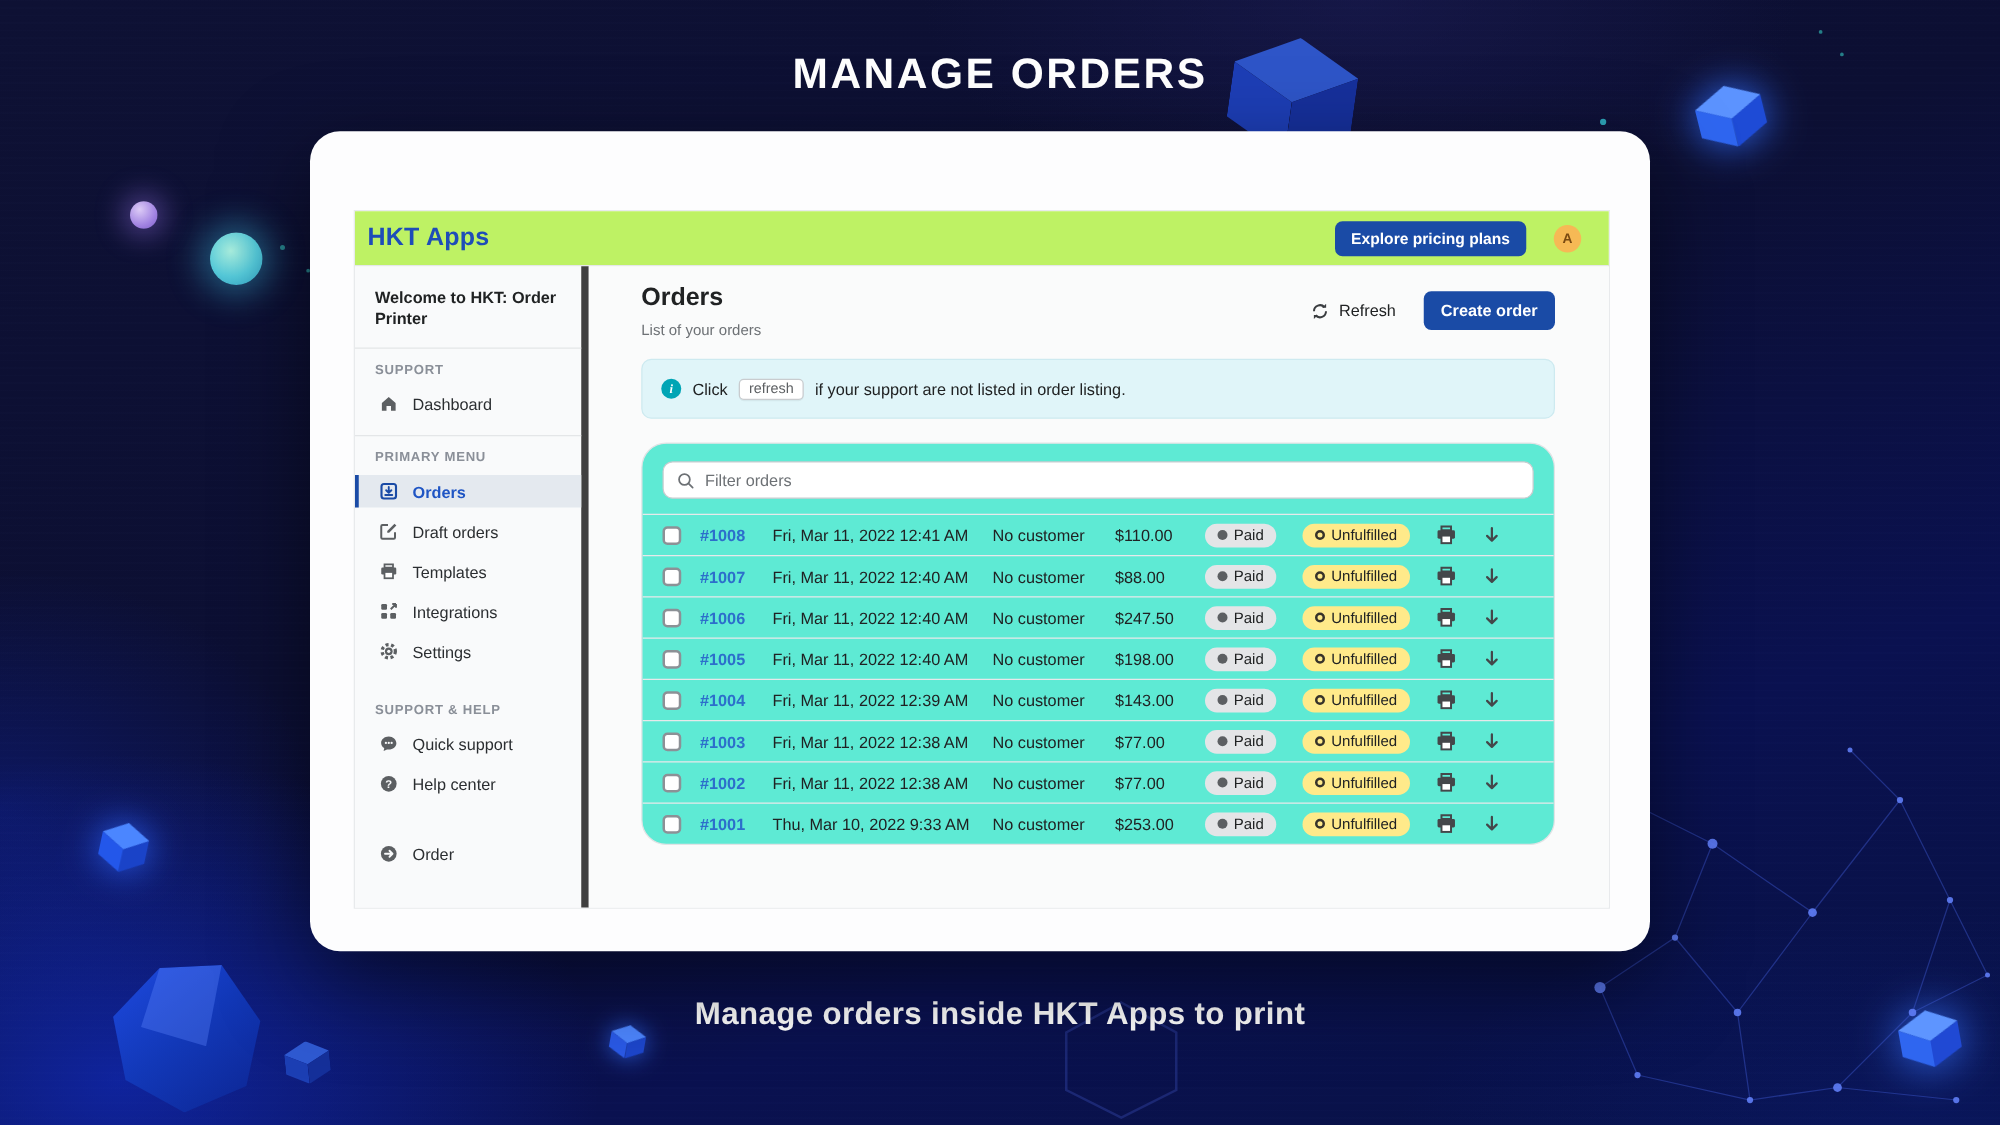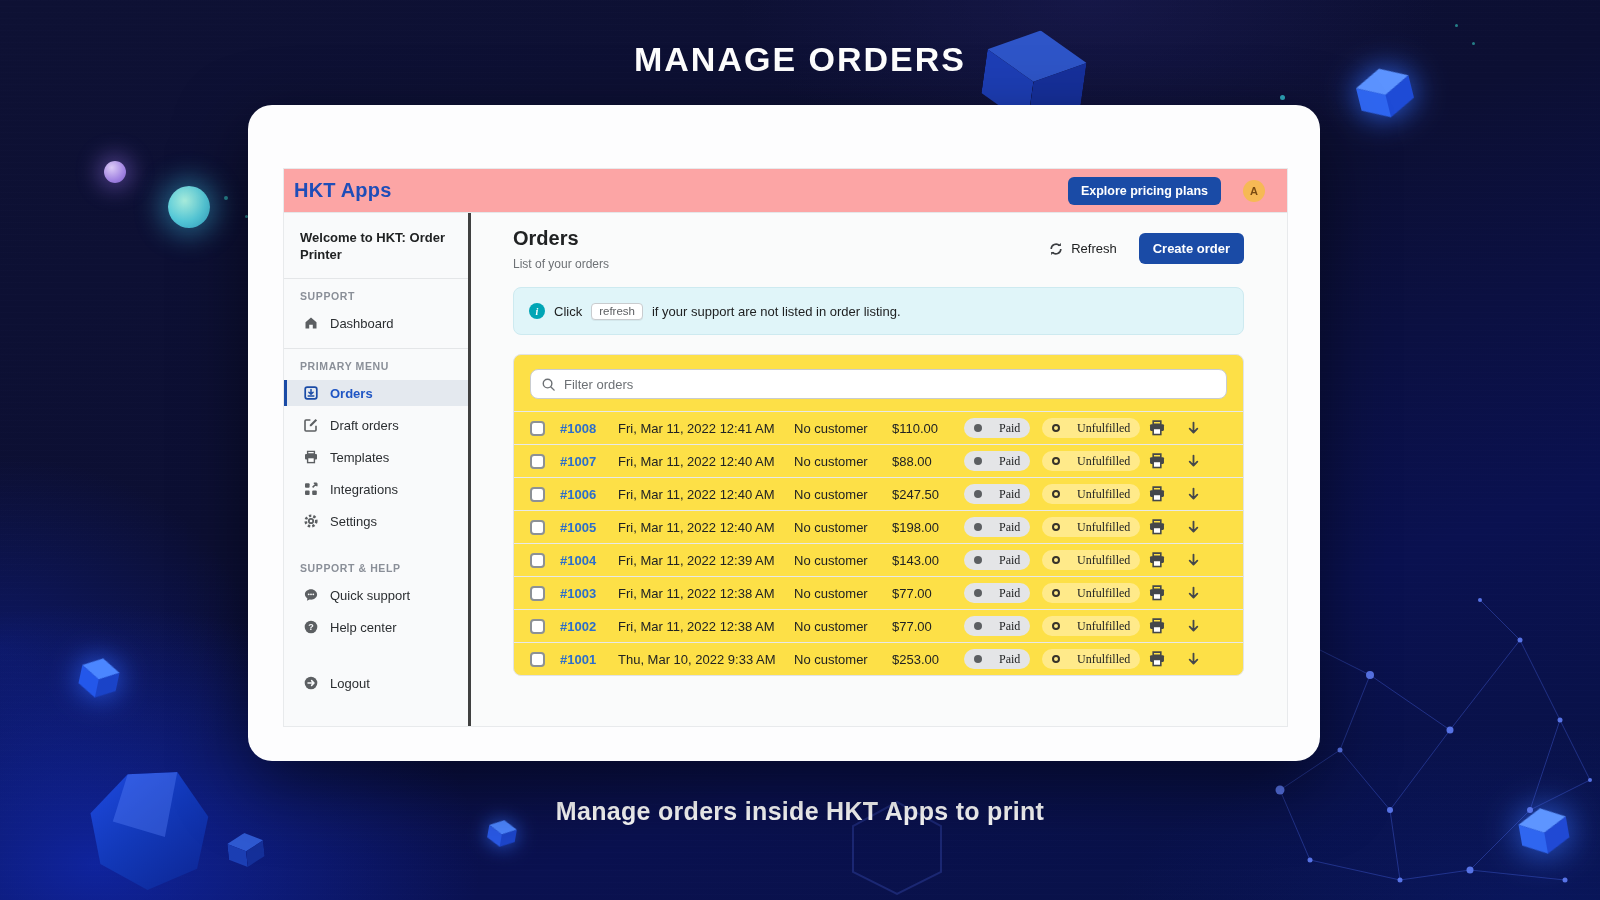--- a/index.html
+++ b/index.html
@@ -75,37 +75,37 @@
 
   
   .card { position:absolute; left:248px; top:105px; width:1072px; height:656px; z-index:5;
     background:#fdfdfe; border-radius:24px; box-shadow:0 24px 70px rgba(0,0,0,0.5); }
 
   
   .app { position:absolute; left:35px; top:63px; width:1005px; height:559px;
     background:#fff; border:1px solid #e8eaec; display:flex; flex-direction:column;
     font-size:13px; color:#202223; }
 
-  .app-header { height:44px; display:flex; align-items:center; border-bottom:1px solid #e5e7e9; background:#fca5a5; flex:0 0 auto; }
+  .app-header { height:44px; display:flex; align-items:center; border-bottom:1px solid #e5e7e9; background:#bef264; flex:0 0 auto; }
   .logo { width:225px; padding-left:10px; font-size:20px; font-weight:700; color:#1e4db8; letter-spacing:.2px; }
   .search-box { width:447px; height:27px; background:#f1f2f3; border-radius:8px;
     display:flex; align-items:center; gap:7px; padding:0 10px; }
   .search-box input { border:0; outline:0; background:transparent; font-family:inherit; font-size:12.5px; color:#3a3d40; width:100%; }
   .search-box input::placeholder { color:#5f6368; }
   .hd-spacer { flex:1; }
   .btn-pricing { background:#1a4ba6; color:#fff; border:0; border-radius:6px; font-family:inherit;
     font-size:12.5px; font-weight:700; padding:7px 13px; cursor:pointer; }
   .avatar { width:22px; height:22px; border-radius:50%; background:#f6b955; color:#7a4b12;
     display:flex; align-items:center; justify-content:center; font-size:11px; font-weight:700;
     margin:0 22px; cursor:pointer; }
 
   .app-body { flex:1; display:flex; min-height:0; }
 
   
-  .sidebar { width:187px; flex:0 0 auto; background:#f9fafb; border-right:3px solid #404040; padding-top:0; }
+  .sidebar { width:187px; flex:0 0 auto; background:#f9fafb; border-right:6px solid #404040; padding-top:0; }
   .welcome { padding:16px 16px 15px; font-weight:700; font-size:13px; line-height:1.32; }
   .sb-divider { border-top:1px solid #e4e6e8; margin:0; }
   .sb-head { margin-top:11px; padding:0 16px 2px; font-size:10.5px; font-weight:700; letter-spacing:.6px; color:#8a8f98; }
   .sb-item { height:26px; display:flex; align-items:center; gap:11px; padding-left:16px;
     font-size:13px; color:#2b2e31; cursor:pointer; border-left:3px solid transparent; margin-top:6px; }
   .sb-item .ic { width:16px; height:16px; flex:0 0 auto; display:flex; }
   .sb-item.active { background:#e4e9ef; border-left-color:#1a4ba6; color:#1f55c4; font-weight:700; }
   .sb-gap { height:16px; }
 
   
@@ -119,34 +119,34 @@
     font-size:13px; font-weight:700; padding:8px 14px; cursor:pointer; }
 
   .banner { margin-top:16px; height:48px; background:#e0f5f9; border:1px solid #cdeaf0; border-radius:8px;
     display:flex; align-items:center; gap:9px; padding:0 15px; font-size:13px; }
   .info-ic { width:16px; height:16px; border-radius:50%; background:#00a5b5; color:#fff;
     display:flex; align-items:center; justify-content:center; font-size:10px; font-weight:700; font-style:italic;
     font-family:"Liberation Serif", serif; flex:0 0 auto; }
   .chip { background:#fff; border:1px solid #c9cccf; border-radius:4px; padding:1.5px 7px;
     font-size:11.5px; color:#5c5f62; box-shadow:0 1px 0 rgba(0,0,0,0.05); }
 
-  .table-card { margin-top:19px; background:#fde047; border:1px solid #e1e3e5; border-radius:8px; overflow:hidden; }
+  .table-card { margin-top:19px; background:#5eead4; border:1px solid #e1e3e5; border-radius:20px; overflow:hidden; }
   .filter-wrap { padding:14px 16px 12px; }
   .filter-box { height:30px; border:1px solid #c9cccf; border-radius:8px; background:#fff;
     display:flex; align-items:center; gap:8px; padding:0 10px; }
   .filter-box input { border:0; outline:0; background:transparent; font-family:inherit; font-size:13px; color:#3a3d40; width:100%; }
   .filter-box input::placeholder { color:#6d7175; }
 
   .t-grid { display:grid; grid-template-columns:30px 58px 176px 98px 72px 78px 102px 1fr;
     align-items:center; padding:0 16px; }
   .t-header { height:28px; font-size:12.5px; font-weight:700; }
   .t-row { height:33px; border-top:1px solid #e7e9ea; font-size:13px; }
   .cb { width:15px; height:15px; border:2px solid #8c9196; border-radius:4px; background:#fff; cursor:pointer; }
   .order-link { color:#2c6ecb; font-weight:700; text-decoration:none; cursor:pointer; }
-  .pill { display:inline-flex; align-items:center; gap:17px; padding:2.5px 10px; border-radius:12px; font-size:12px; color:#202223;font-family:Liberation Serif, serif; }
+  .pill { display:inline-flex; align-items:center; gap:5px; padding:2.5px 10px; border-radius:12px; font-size:12px; color:#202223; }
   .pill-paid { background:#e4e5e7; }
   .pill-paid .dot { width:8px; height:8px; border-radius:50%; background:#5c5f62; }
   .pill-unf { background:#ffea8a; }
   .pill-unf .ring { width:8px; height:8px; border-radius:50%; border:2px solid #37332a; }
   .actions-cell { display:flex; align-items:center; gap:19px; padding-left:4px; }
   .icon-btn { display:flex; cursor:pointer; }
 </style>
 </head>
 <body>
 
@@ -331,21 +331,21 @@
         </div>
 
         <div class="sb-gap"></div>
         <div class="sb-item" style="margin-top:14px;">
           <span class="ic">
             <svg viewBox="0 0 16 16" width="16" height="16">
                 <circle cx="8" cy="8" r="6.3" fill="#5c5f62"></circle>
                 <path d="M5 8h5.4M8.6 5.6L11 8l-2.4 2.4" stroke="#f9fafb" stroke-width="1.5" fill="none" stroke-linecap="round" stroke-linejoin="round"></path>
               </svg>
           </span>
-          <span>Logout</span>
+          <span>Order</span>
         </div>
       </div>
 
       <div class="main">
         <div class="page-head">
           <div>
             <div class="page-title">Orders</div>
             <div class="page-sub">List of your orders</div>
           </div>
           <div class="ph-actions">

